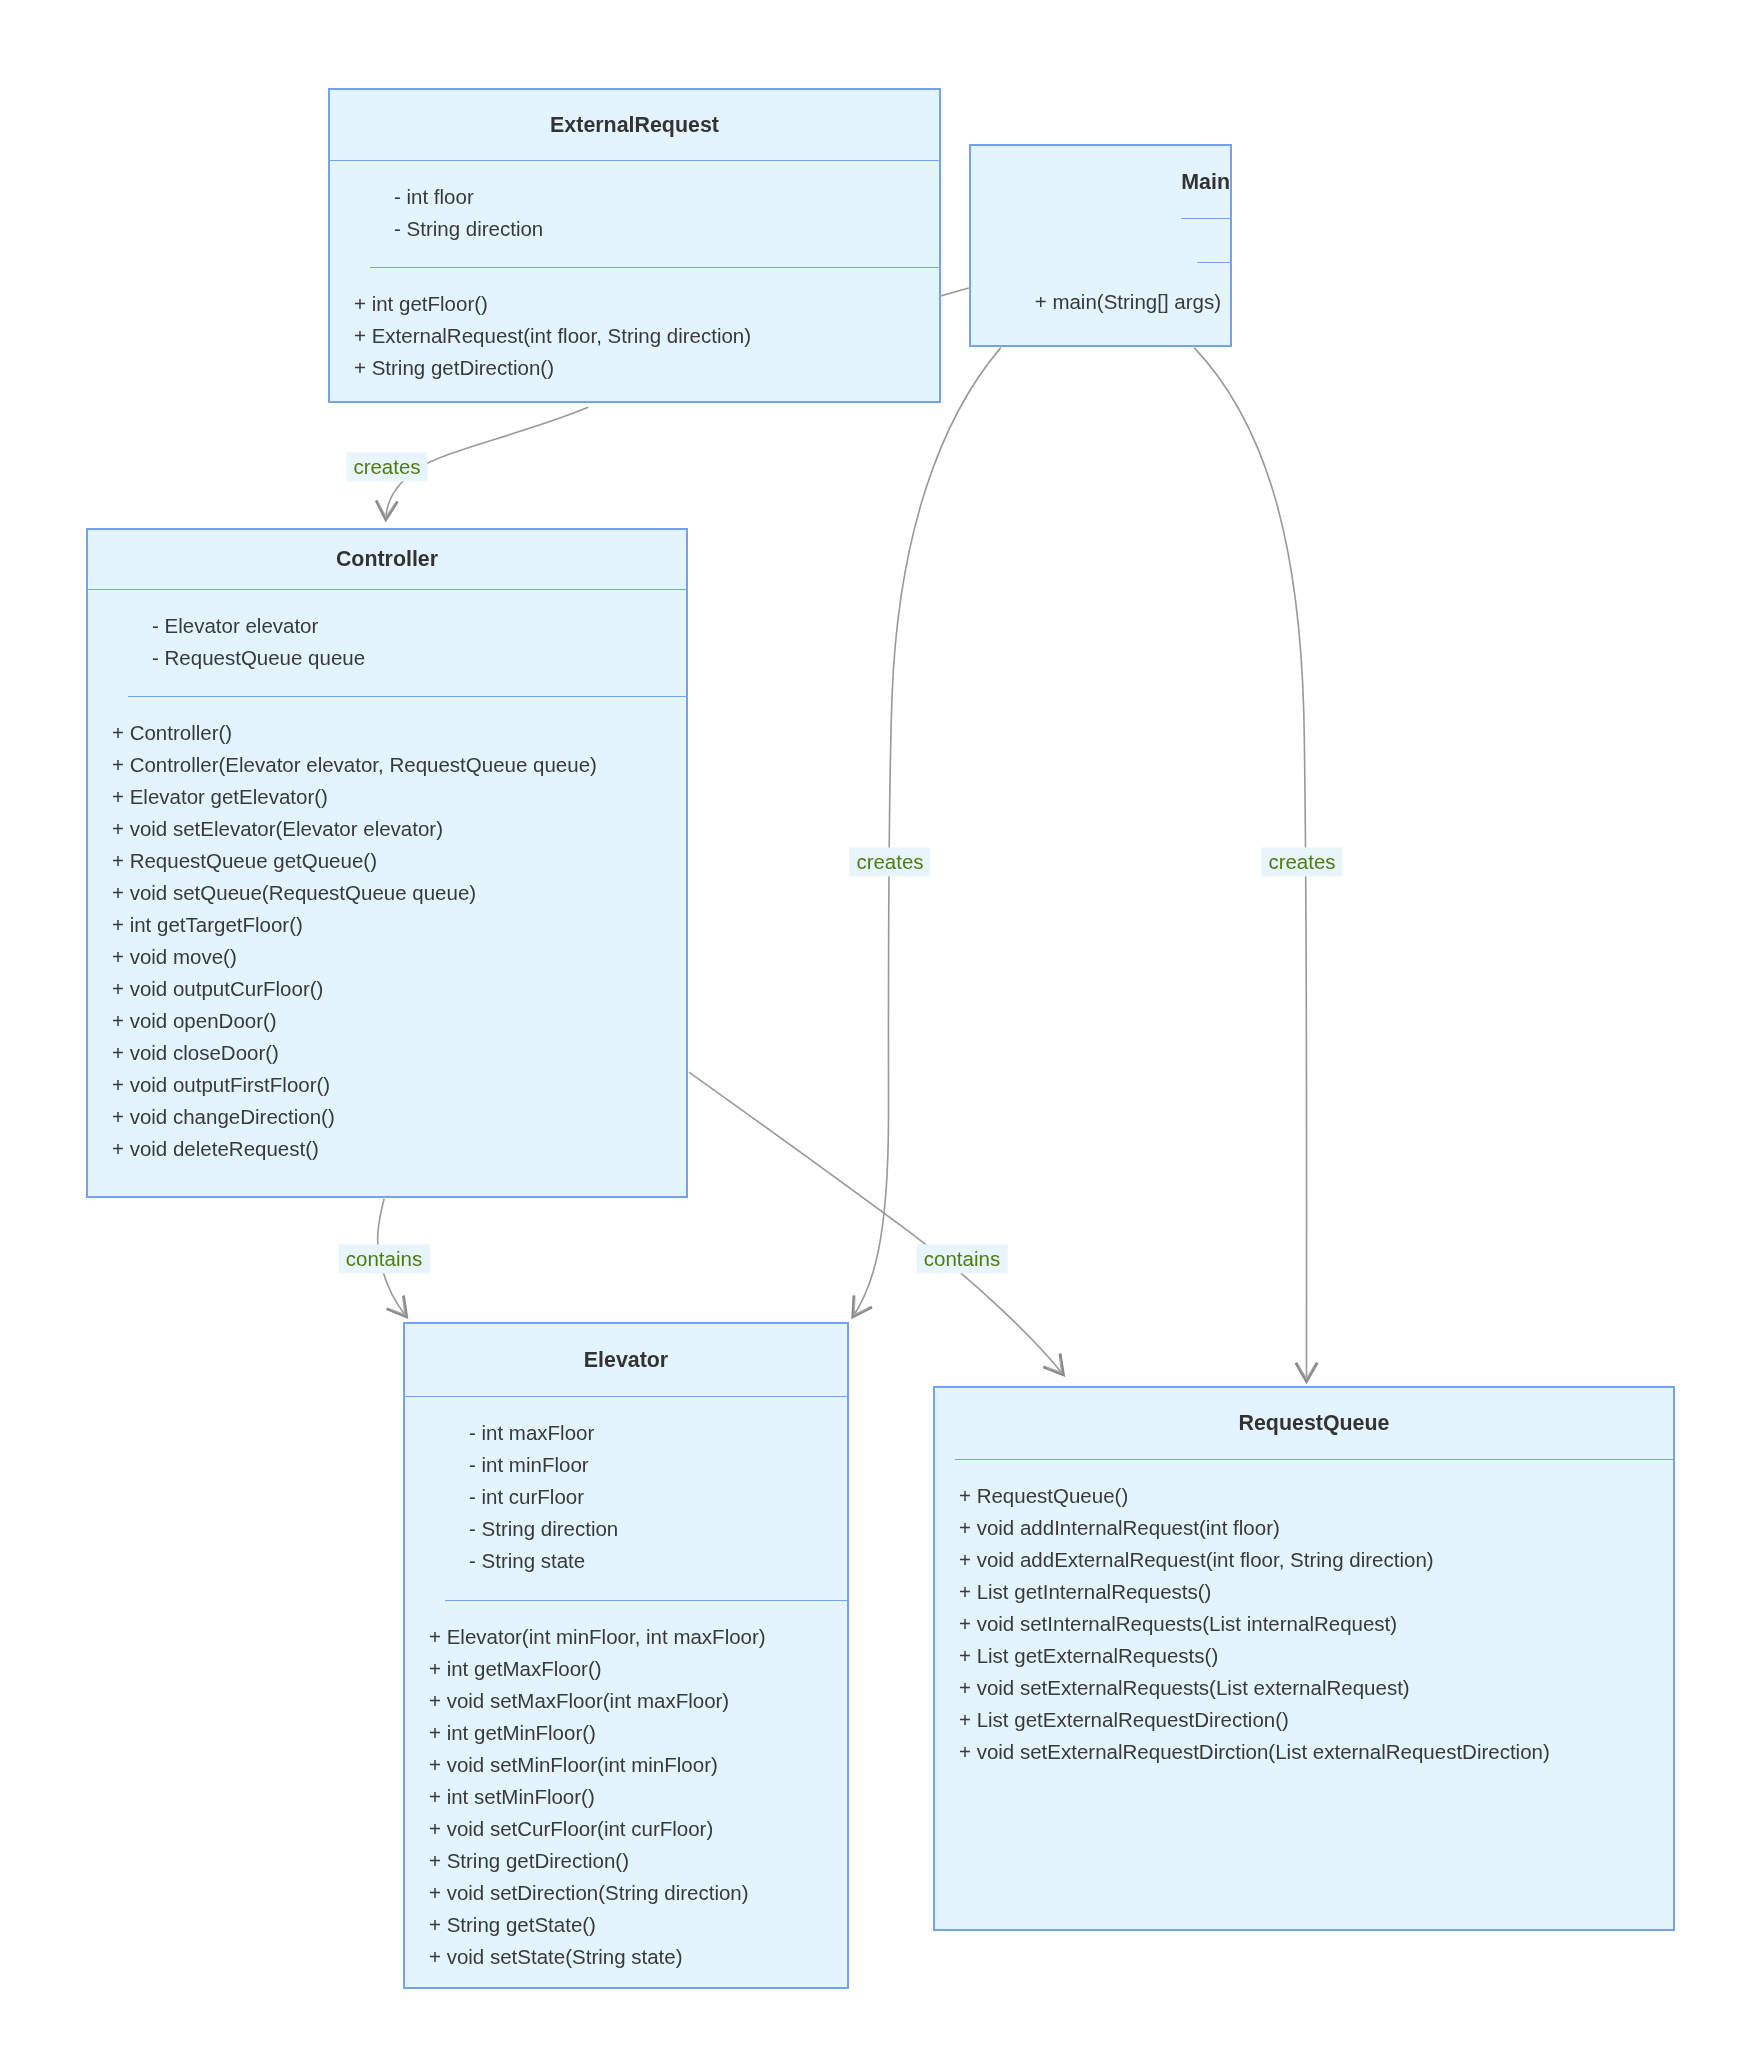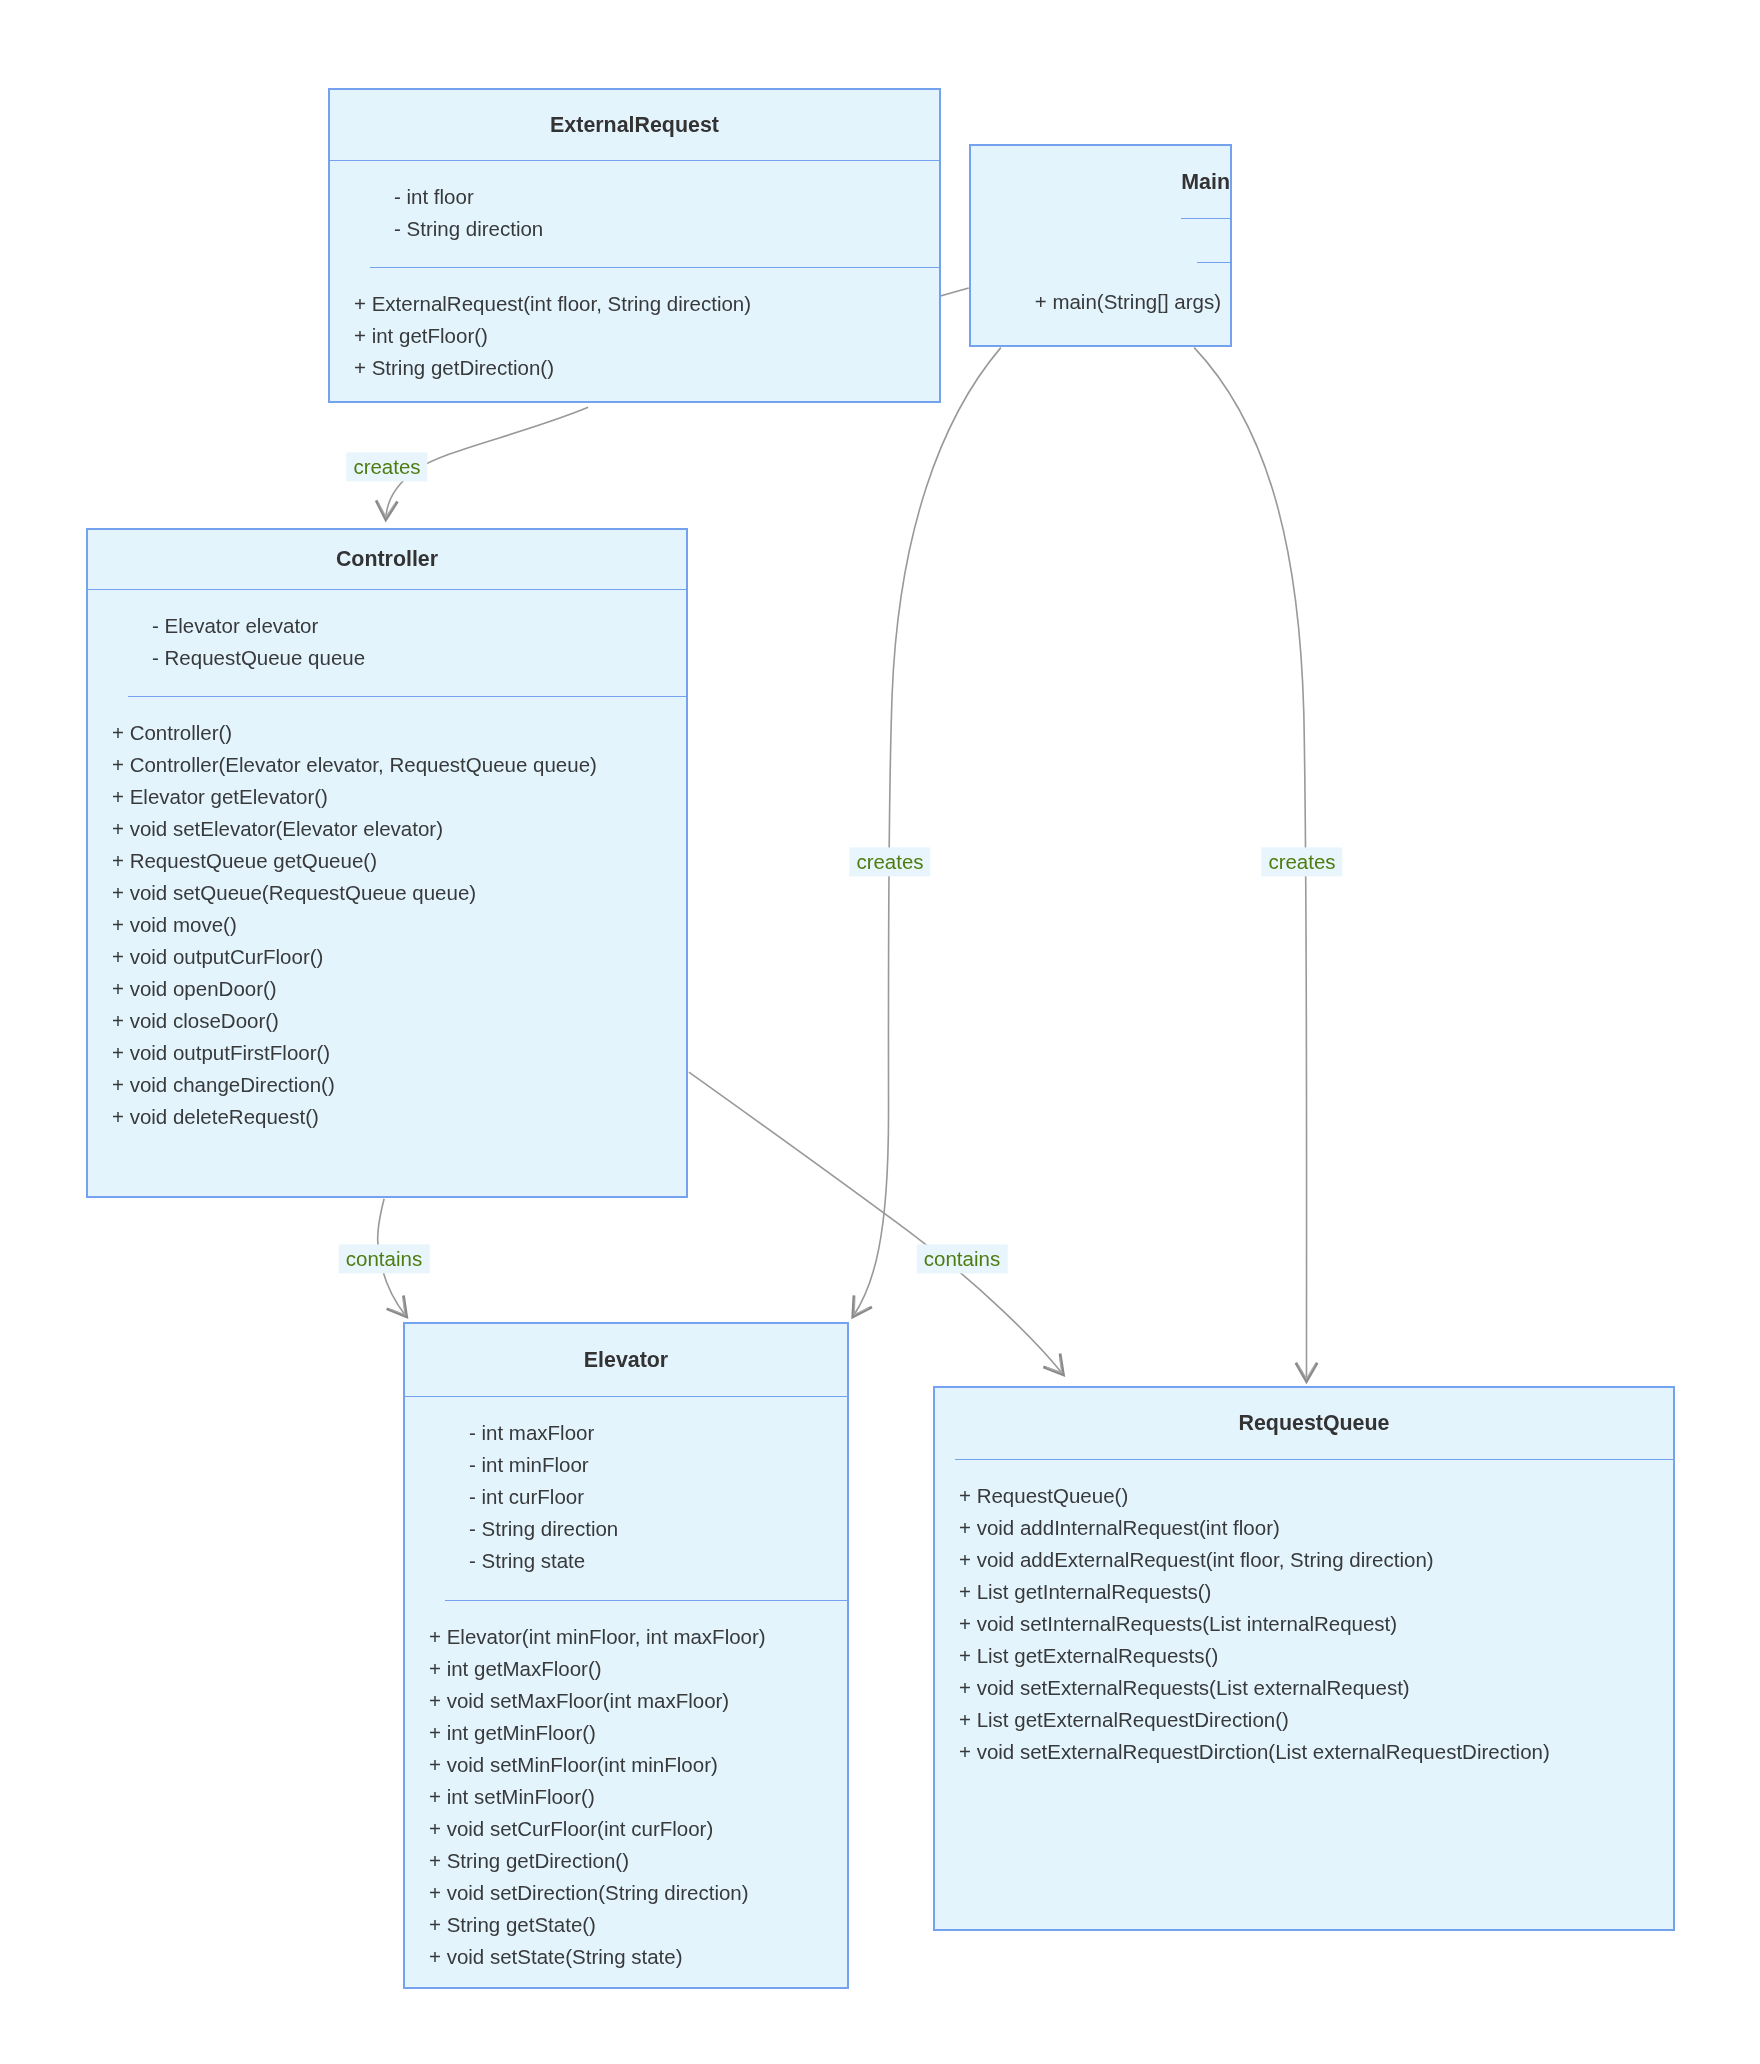--- a/index.html
+++ b/index.html
@@ -96,22 +96,22 @@
     <path class="edge" d="M773 1203 C850 1258 950 1330 1020 1382 C1100 1442 1163 1505 1192 1541" marker-end="url(#vee)"></path>
   </svg>
 
   <div class="class-box" style="left:328px; top:88px; width:613px; height:315px;">
     <div class="class-title" style="height:71px;">ExternalRequest</div>
     <div class="class-section sec-attrs" style="height:107px;">
         <div class="member">- int floor</div>
         <div class="member">- String direction</div>
       </div>
     <div class="class-section sec-methods">
+        <div class="member">+ int getFloor()</div>
         <div class="member">+ ExternalRequest(int floor, String direction)</div>
-        <div class="member">+ int getFloor()</div>
         <div class="member">+ String getDirection()</div>
       </div>
   </div>
 
   <div class="class-box" style="left:969px; top:144px; width:263px; height:203px;align-items:flex-end;">
     <div class="class-title" style="height:73px;">Main</div>
     <div class="class-section sec-attrs" style="height:44px;"></div>
     <div class="class-section sec-methods" style="padding-top:23px;">
         <div class="member">+ main(String[] args)</div>
       </div>
@@ -123,20 +123,21 @@
         <div class="member">- Elevator elevator</div>
         <div class="member">- RequestQueue queue</div>
       </div>
     <div class="class-section sec-methods">
         <div class="member">+ Controller()</div>
         <div class="member">+ Controller(Elevator elevator, RequestQueue queue)</div>
         <div class="member">+ Elevator getElevator()</div>
         <div class="member">+ void setElevator(Elevator elevator)</div>
         <div class="member">+ RequestQueue getQueue()</div>
         <div class="member">+ void setQueue(RequestQueue queue)</div>
+        <div class="member">+ int getTargetFloor()</div>
         <div class="member">+ void move()</div>
         <div class="member">+ void outputCurFloor()</div>
         <div class="member">+ void openDoor()</div>
         <div class="member">+ void closeDoor()</div>
         <div class="member">+ void outputFirstFloor()</div>
         <div class="member">+ void changeDirection()</div>
         <div class="member">+ void deleteRequest()</div>
       </div>
   </div>
 

